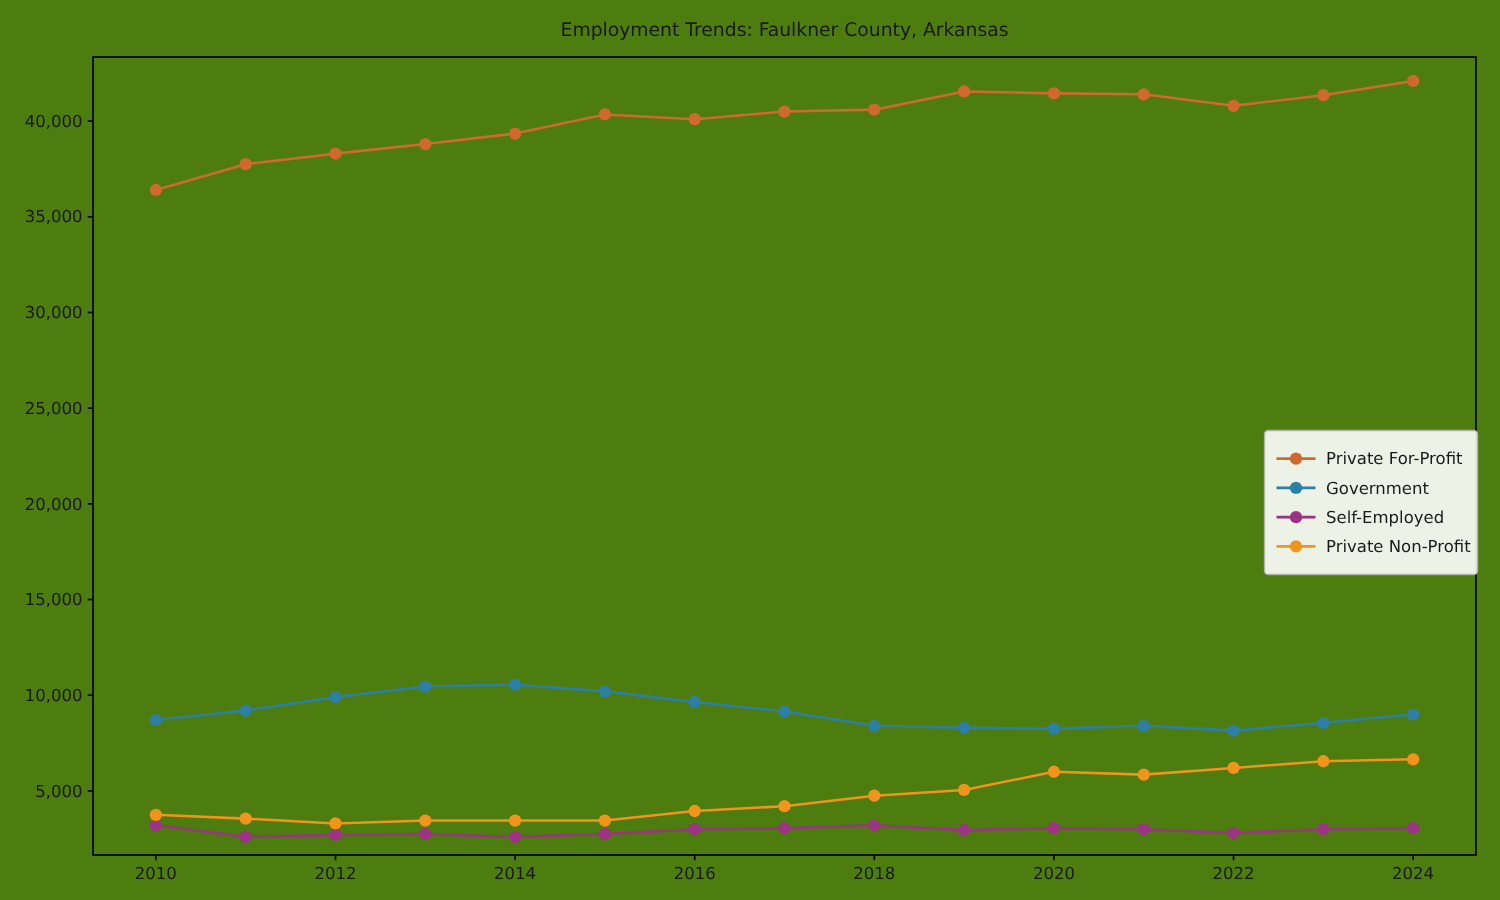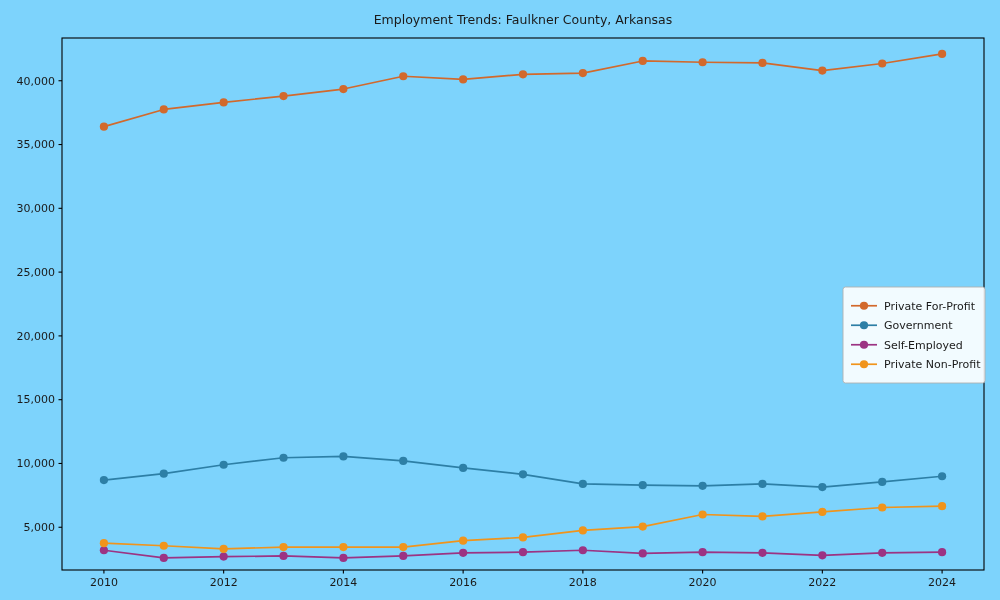--- a/index.html
+++ b/index.html
@@ -4,21 +4,21 @@
 <style>
   html, body {
     margin: 0;
     padding: 0;
     background: #ffffff;
   }
   #app {
     position: relative;
     width: 1000px;
     height: 600px;
-    background: #7dd3fc;
+    background: #4d7c0f;
     font-family: "DejaVu Sans", sans-serif;
     overflow: hidden;
   }
   #chart-svg {
     position: absolute;
     left: 0;
     top: 0;
     width: 1000px;
     height: 600px;
     display: block;

